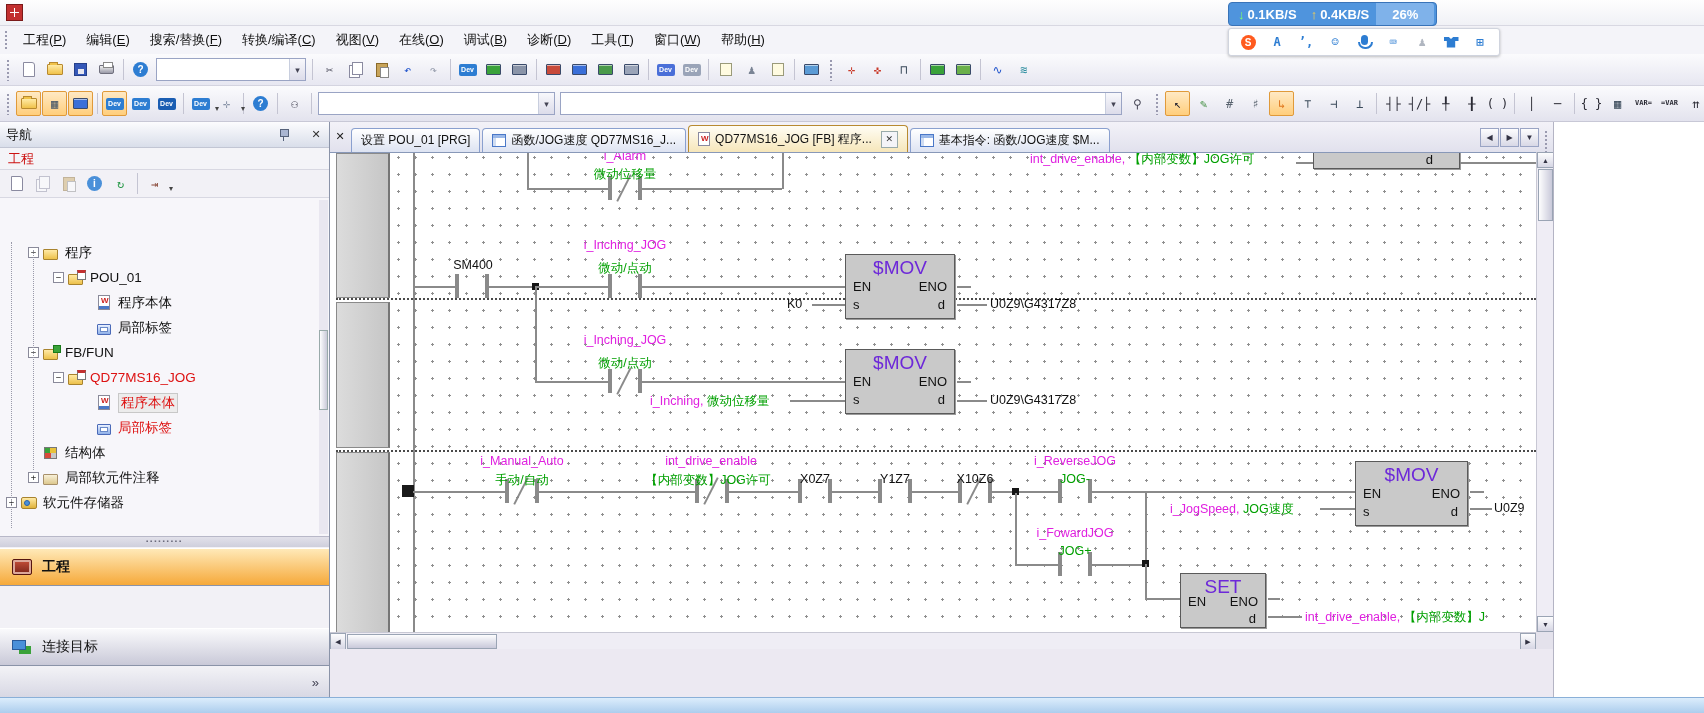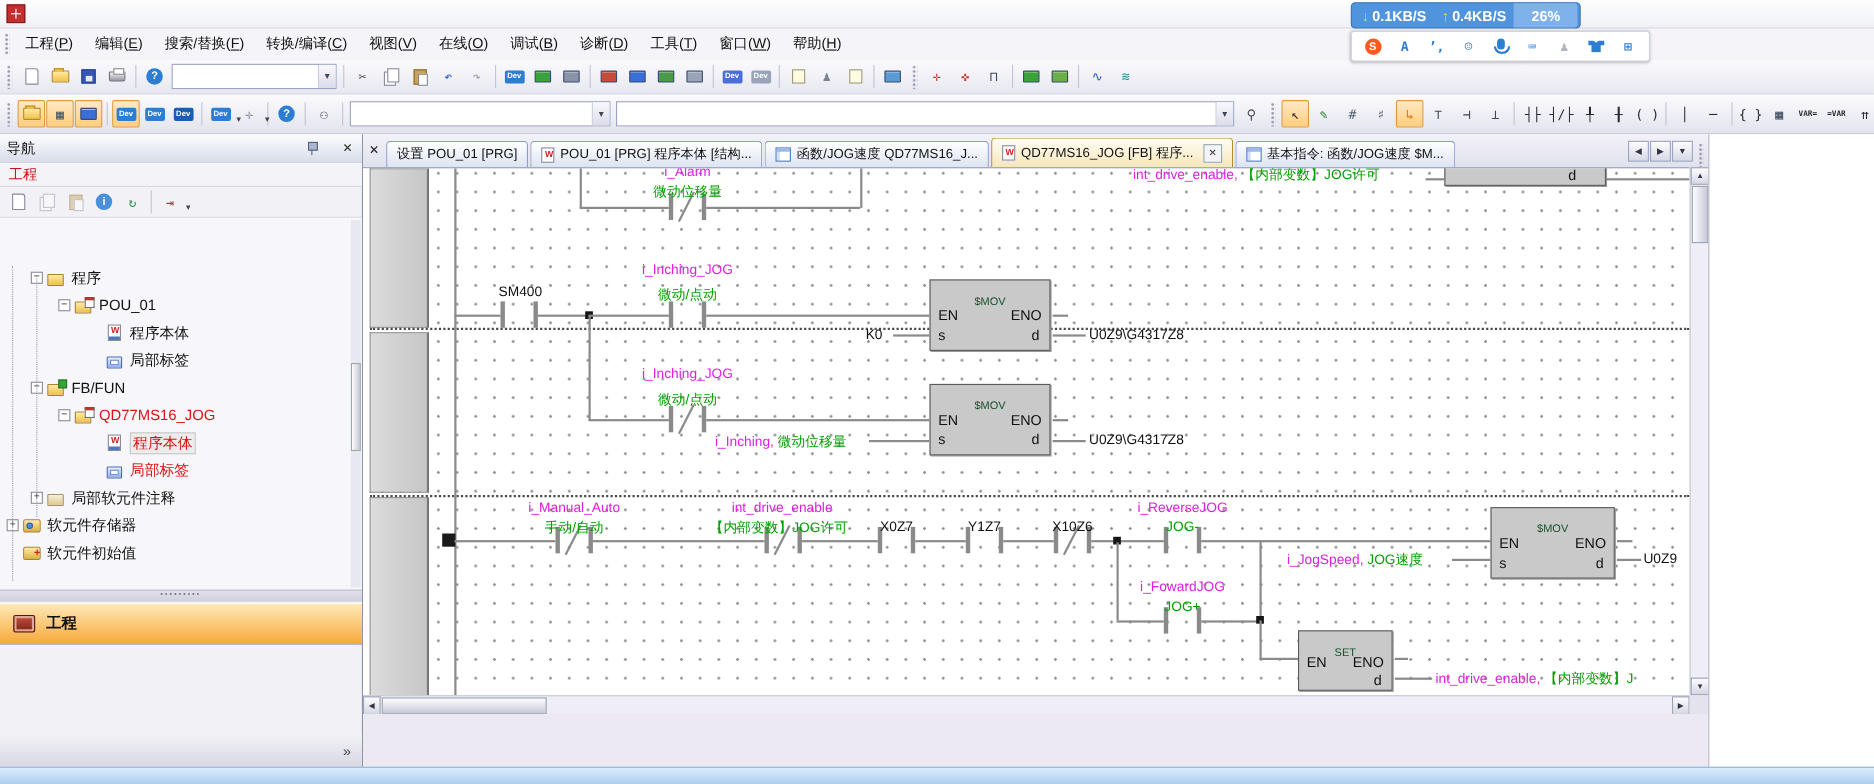--- a/index.html
+++ b/index.html
@@ -132,21 +132,21 @@
   .rsep{position:absolute;left:6px;right:0;height:0;border-top:2px dotted #4a4a4a}
   .wh{position:absolute;height:2px;background:#8a8a8a}
   .wv{position:absolute;width:2px;background:#8a8a8a}
   .ct{position:absolute;width:34px;height:24px}
   .ct::before,.ct::after{content:"";position:absolute;top:0;width:4px;height:100%;background:#8a8a8a}
   .ct::before{left:0}.ct::after{right:0}
   .ct .sl{position:absolute;left:15px;top:-3px;width:2px;height:30px;background:#8a8a8a;transform:rotate(27deg)}
   .jd{position:absolute;width:7px;height:7px;background:#151515}
   .cur{position:absolute;width:12px;height:12px;background:#1a1a1a}
   .fb{position:absolute;background:#c9c9c9;border:1px solid #5a5a5a;box-shadow:1px 1px 0 #9a9a9a;box-sizing:border-box}
-  .fbt{display:block;text-align:center;font-size:10px;padding-top:14px;color:#14532d}
+  .fbt{display:block;text-align:center;font-size:19px;padding-top:2px;color:#6d28d9}
   .fbp{position:absolute;font-size:13px;color:#111}
   .ll{position:absolute;font-size:12.5px;white-space:nowrap}
   .cl{transform:translateX(-50%)}
   .mn{color:#e020e0}.gc{color:#00a000}.dv{color:#101010}
   
   .sbtn{position:absolute;background:linear-gradient(#fdfdfe,#d6d6e4);border:1px solid #9aa4b4;box-sizing:border-box;
     display:flex;align-items:center;justify-content:center;font-size:7px;color:#334}
   #vsb{position:absolute;left:1206px;top:30px;width:17px;height:480px;background:#efedf5;border-left:1px solid #c8c8d4;box-sizing:border-box}
   #vsb .thumb{position:absolute;left:1px;top:17px;width:15px;height:52px;background:linear-gradient(90deg,#fdfdfe,#c9c9da);border:1px solid #9aa4b4;box-sizing:border-box}
   #hsb{position:absolute;left:0;top:510px;width:1206px;height:17px;background:#efedf5;border-top:1px solid #c8c8d4;box-sizing:border-box}
@@ -517,58 +517,58 @@
         </div>
         <div class="trow sel" style="padding-left: 96px;">
           <span class="tt tt-body"></span>
           <span class="tl red">程序本体</span>
         </div>
         <div class="trow" style="padding-left: 96px;">
           <span class="tt tt-tag"></span>
           <span class="tl red">局部标签</span>
         </div>
         <div class="trow" style="padding-left: 28px;">
+          <span class="expsp"></span>
+          <span class="tt tt-str"></span>
+          <span class="tl">结构体</span>
+        </div>
+        <div class="trow" style="padding-left: 28px;">
           <span class="exp">+</span>
           <span class="tt tt-fold2"></span>
           <span class="tl">局部软元件注释</span>
         </div>
         <div class="trow" style="padding-left: 6px;">
           <span class="exp">+</span>
           <span class="tt tt-dev"></span>
           <span class="tl">软元件存储器</span>
         </div>
-        <div class="trow" style="padding-left: 6px;">
-          <span class="expsp"></span>
-          <span class="tt tt-dev2"></span>
-          <span class="tl">软元件初始值</span>
-        </div>
       </div>
     <div id="tscroll">
         <span class="thumb"></span>
       </div>
     <div id="navsplit">▪▪▪▪▪▪▪▪▪</div>
     <div class="navbtn active" style="top:426px">
       <span class="sh sh-proj"></span>
       <span>工程</span>
+      </div>
+    <div class="navbtn" style="top:506px">
+      <span class="sh sh-conn"></span>
+      <span>连接目标</span>
       </div>
     <div id="navblank">
       <span>»</span>
       </div>
   </div>
 
   <div id="editor">
     <div id="tabstrip">
       <span class="stripx">✕</span>
       <span id="tabsrow" style="display:flex;align-items:flex-end">
           <div class="tab">
             <span class="tlab">设置 POU_01 [PRG]</span>
-          </div>
-          <div class="tab">
-            <span class="tico tico-prg"></span>
-            <span class="tlab">POU_01 [PRG] 程序本体 [结构...</span>
           </div>
           <div class="tab">
             <span class="tico tico-tbl"></span>
             <span class="tlab">函数/JOG速度 QD77MS16_J...</span>
           </div>
           <div class="tab active">
             <span class="tico tico-prg"></span>
             <span class="tlab">QD77MS16_JOG [FB] 程序...</span>
             <span class="tclose">✕</span>
           </div>

